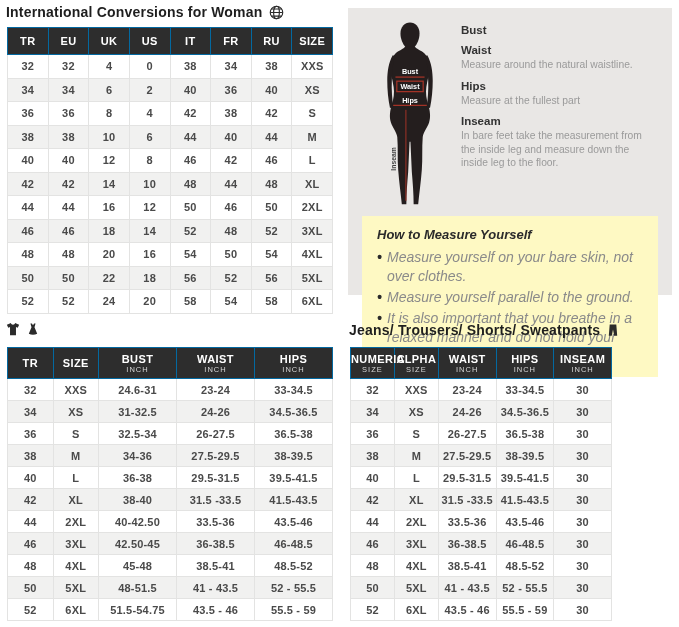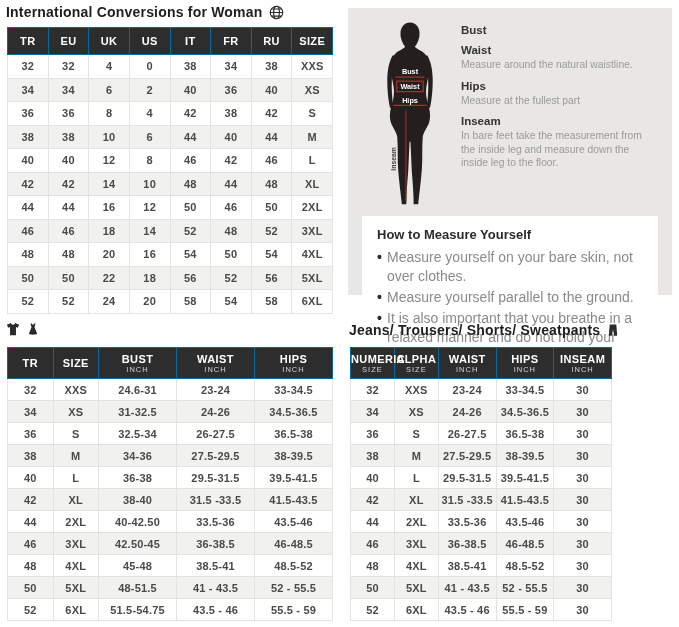--- a/index.html
+++ b/index.html
@@ -92,22 +92,23 @@
   }
   .guide-entry .g-desc {
     font-size: 10.3px;
     color: #9a9a9a;
     line-height: 1.32;
   }
 
   #howto-card {
     position: absolute;
     left: 14px; right: 14px; top: 208px;
-    background: #ffffff;
+    background: #fef9c3;
     padding: 11px 3px 10px 15px;
+    font-style: italic;
   }
   #howto-card .c-title {
     font-size: 13px;
     font-weight: bold;
     color: #2b2b2b;
     margin-bottom: 6px;
   }
   .howto-bullet {
     position: relative;
     padding-left: 10px;

